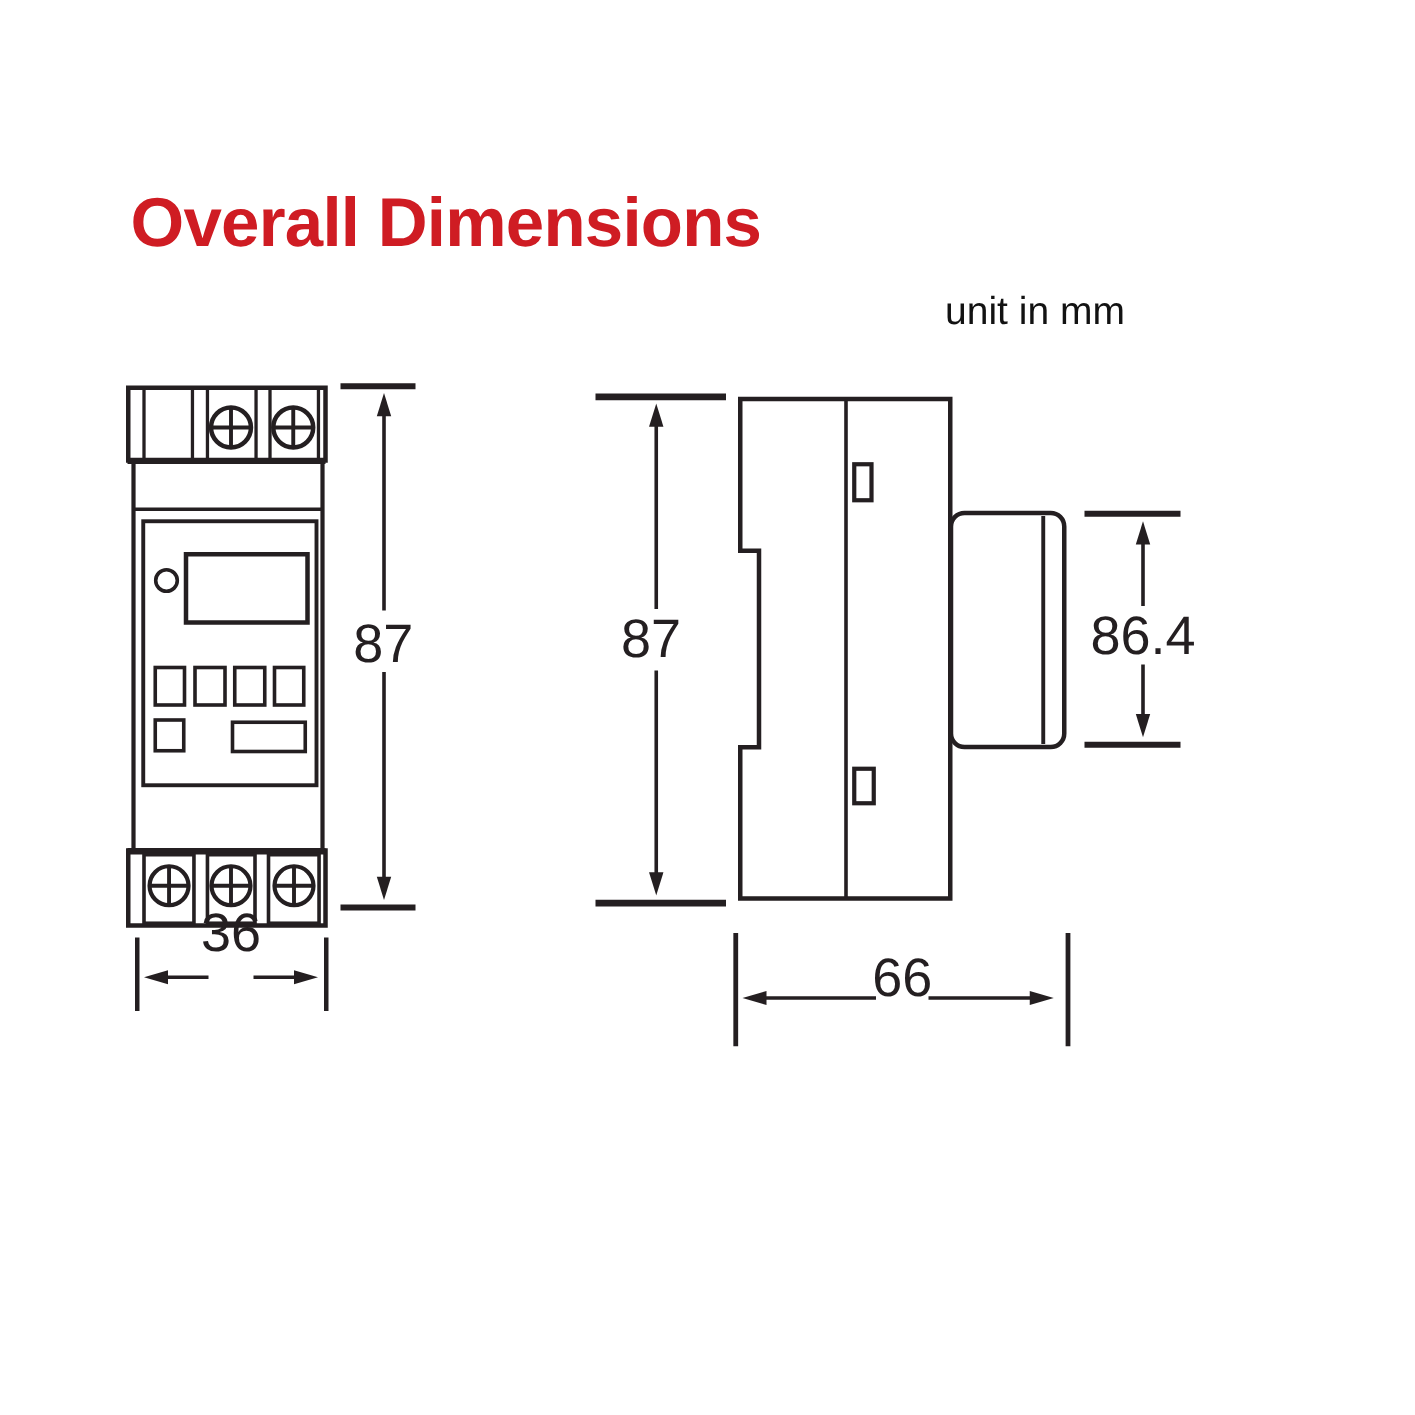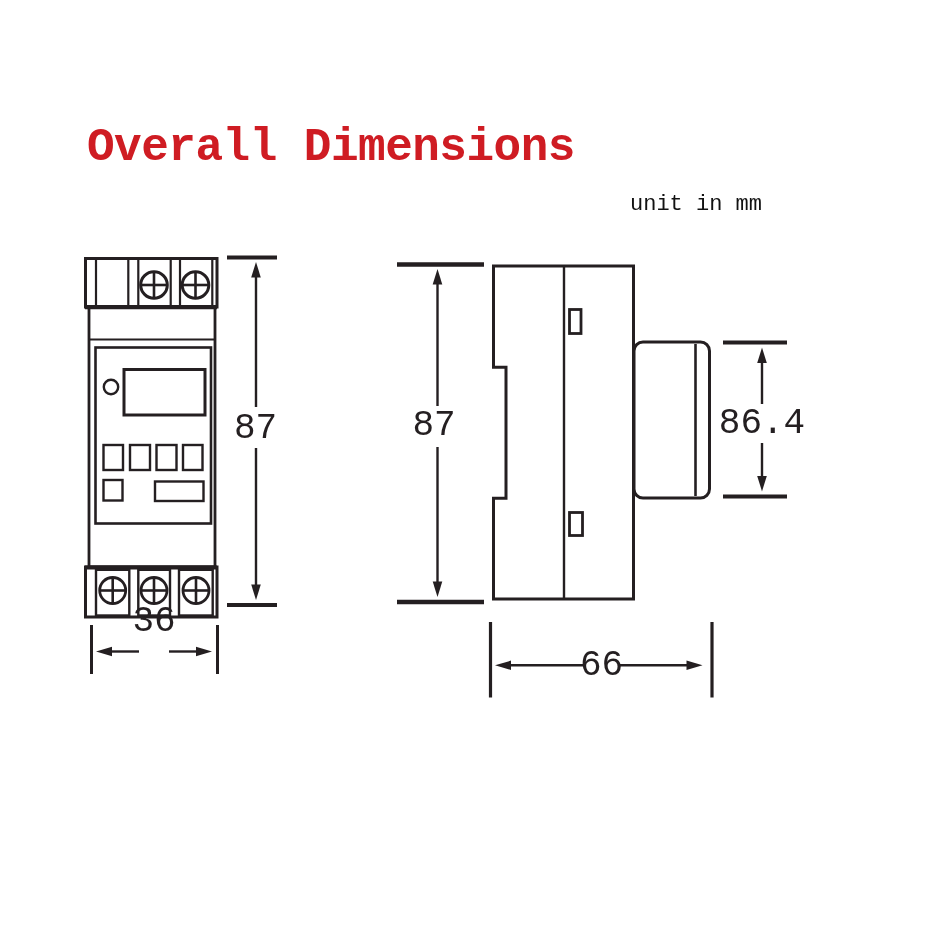--- a/index.html
+++ b/index.html
@@ -1,27 +1,27 @@
 <!DOCTYPE html>
 <html style="--accent: #cf1c23; --line: #241f21; --bg: #ffffff;"><head>
 <meta charset="utf-8">
 <style>
   html,body{margin:0;padding:0;background:#fff;}
   #stage{
     position:relative;width:943px;height:943px;background:var(--bg,#fff);
-    font-family:Liberation Mono, monospace;overflow:hidden;
+    font-family:Liberation Sans, sans-serif;overflow:hidden;
   }
   .title{
     position:absolute;left:87px;top:125px;
     font-size:46px;font-weight:bold;line-height:1;letter-spacing:-0.5px;
     color:var(--accent,#cf1c23);white-space:nowrap;
   }
   .unit-note{
     position:absolute;left:630px;top:193px;
-    font-size:22px;line-height:1.1;color:#121212;white-space:nowrap;
+    font-size:26px;line-height:1.1;color:#121212;white-space:nowrap;
   }
   .dim-label{
     position:absolute;transform:translate(-50%,-50%);
     font-size:36px;line-height:1;color:var(--line,#241f21);white-space:nowrap;
   }
   svg{position:absolute;left:0;top:0;}
   .ln{stroke:var(--line,#241f21);fill:none;stroke-linecap:butt;}
   .fw{stroke:var(--line,#241f21);fill:#ffffff;}
   .ah{fill:var(--line,#241f21);stroke:none;}
 </style>
@@ -152,15 +152,15 @@
         <line class="ln" x1="619" y1="665.3" x2="688" y2="665.3" stroke-width="2.4"></line>
         <polygon class="ah" points="702.5,665.3 686.5,660.6 686.5,670"></polygon>
       </g>
     </g>
   </svg>
 
   <div class="dim-label" style="left:255.5px;top:429px;">87</div>
   <div class="dim-label" style="left:154px;top:622px;">36</div>
   <div class="dim-label" style="left:434px;top:425.5px;">87</div>
   <div class="dim-label" style="left:762px;top:423.5px;">86.4</div>
-  <div class="dim-label" style="left:601.5px;top:666px;">66</div>
+  <div class="dim-label" style="left:601.5px;top:652px;">66</div>
 
 </div>
 
 </body></html>

